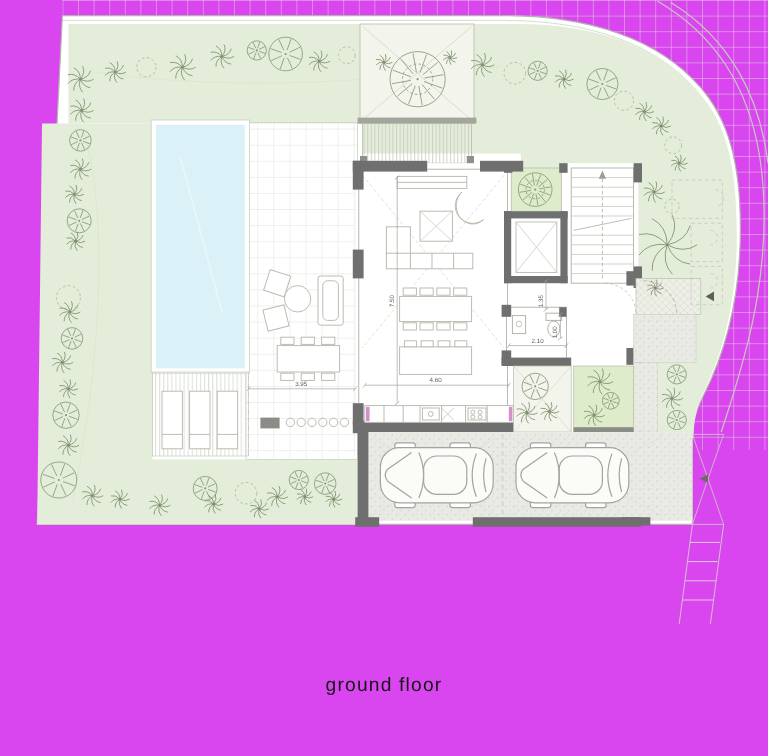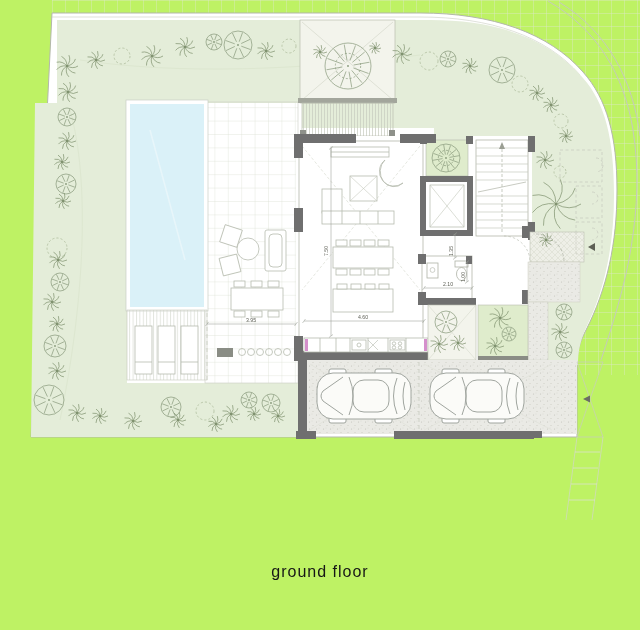--- a/index.html
+++ b/index.html
@@ -1,16 +1,16 @@
 <!DOCTYPE html>
 <html><head>
 <meta charset="utf-8">
 <style>
   html,body{margin:0;padding:0;background:#ffffff;}
-  .page{position:relative;width:640px;height:630px;background:#bef264;overflow:hidden;
+  .page{position:relative;width:640px;height:630px;background:#d946ef;overflow:hidden;
         font-family:"Liberation Sans",sans-serif;}
   .plan-svg{position:absolute;top:0;left:0;}
   .floor-title{position:absolute;left:0;right:0;top:563px;text-align:center;
 seed       font-size:49px;letter-spacing:1px;color:#161616;font-weight:400;
        font-family:"Liberation Sans",sans-serif;}
   .dim{font-family:"Liberation Sans",sans-serif;font-size:5.2px;fill:#5d5f55;text-anchor:middle;}
 </style>
 </head>
 <body>
 

